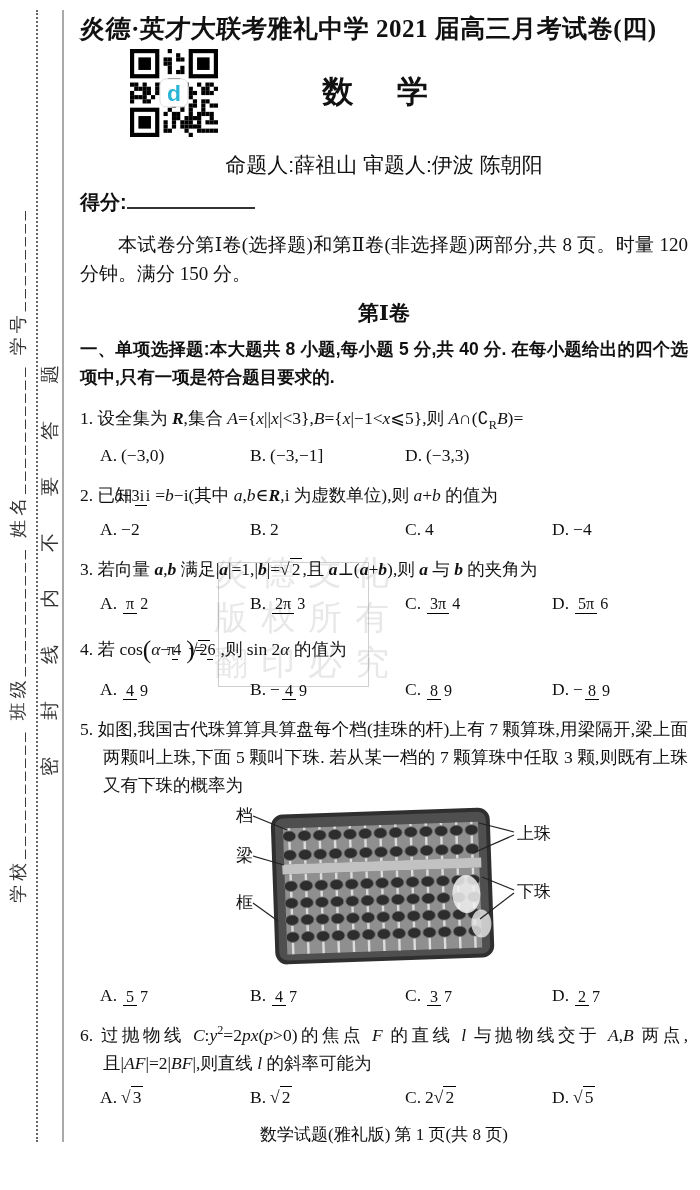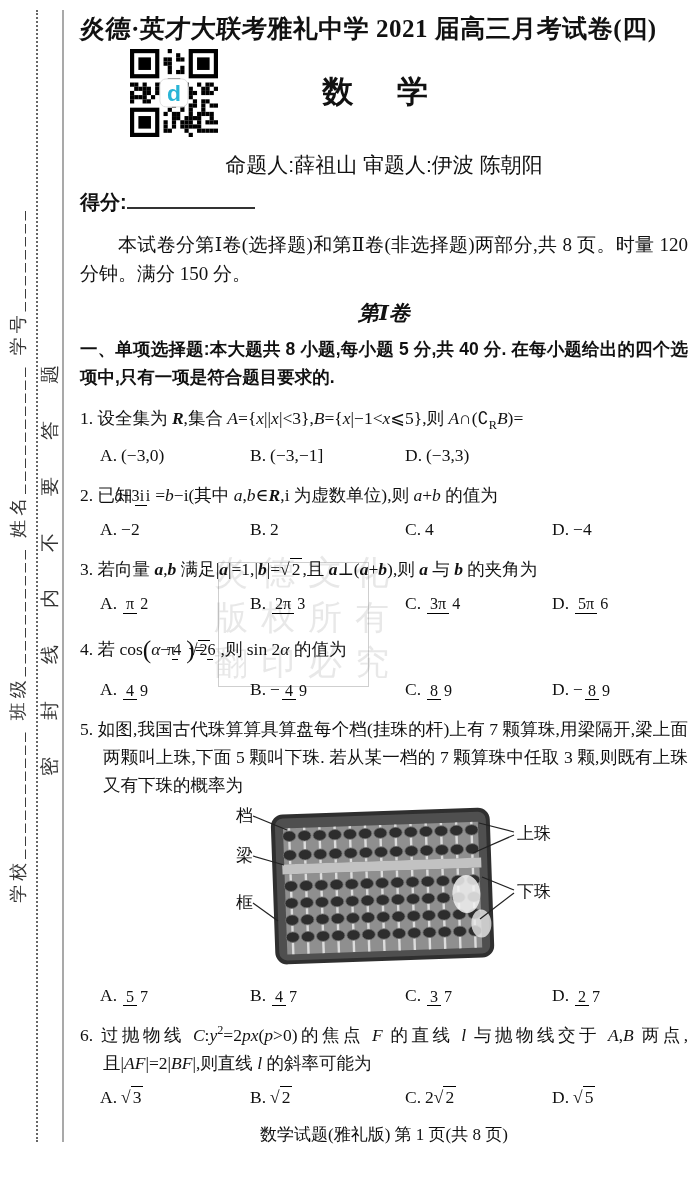--- a/index.html
+++ b/index.html
@@ -36,21 +36,21 @@
   .subject{text-align:center;font-size:31px;font-weight:bold;letter-spacing:18px;
       padding-top:24px;}
   .examiners{text-align:center;font-weight:normal;font-size:21px;margin-top:2px;
       font-family:"Liberation Sans","DejaVu Sans",sans-serif;}
   .score-row{text-align:left;margin-top:10px;padding-right:14px;}
   .score-label{font-weight:bold;font-size:20px;
       font-family:"Liberation Sans","DejaVu Sans",sans-serif;}
   .score-line{display:inline-block;width:128px;height:18px;border-bottom:2px solid #333;}
   .intro{margin-top:14px;font-size:19px;line-height:1.55;text-indent:2em;
       text-align:justify;}
-  .part-title{text-align:center;font-size:21px;font-weight:bold;margin-top:10px;font-style:italic;}
+  .part-title{text-align:center;font-size:21px;font-weight:bold;margin-top:10px;}
   .section-heading{font-weight:bold;font-size:17.5px;line-height:1.62;margin-top:8px;
       text-align:justify;font-family:"Liberation Sans","DejaVu Sans",sans-serif;}
   .q{margin-top:12px;font-size:17.5px;line-height:1.6;}
   .stem{padding-left:23px;text-indent:-23px;text-align:justify;}
   .opts{display:grid;grid-template-columns:150px 155px 147px 1fr;padding-left:20px;
       margin-top:6px;align-items:center;}
   .opt{white-space:nowrap;}
   .opt .lab{margin-right:4px;}
 
   

